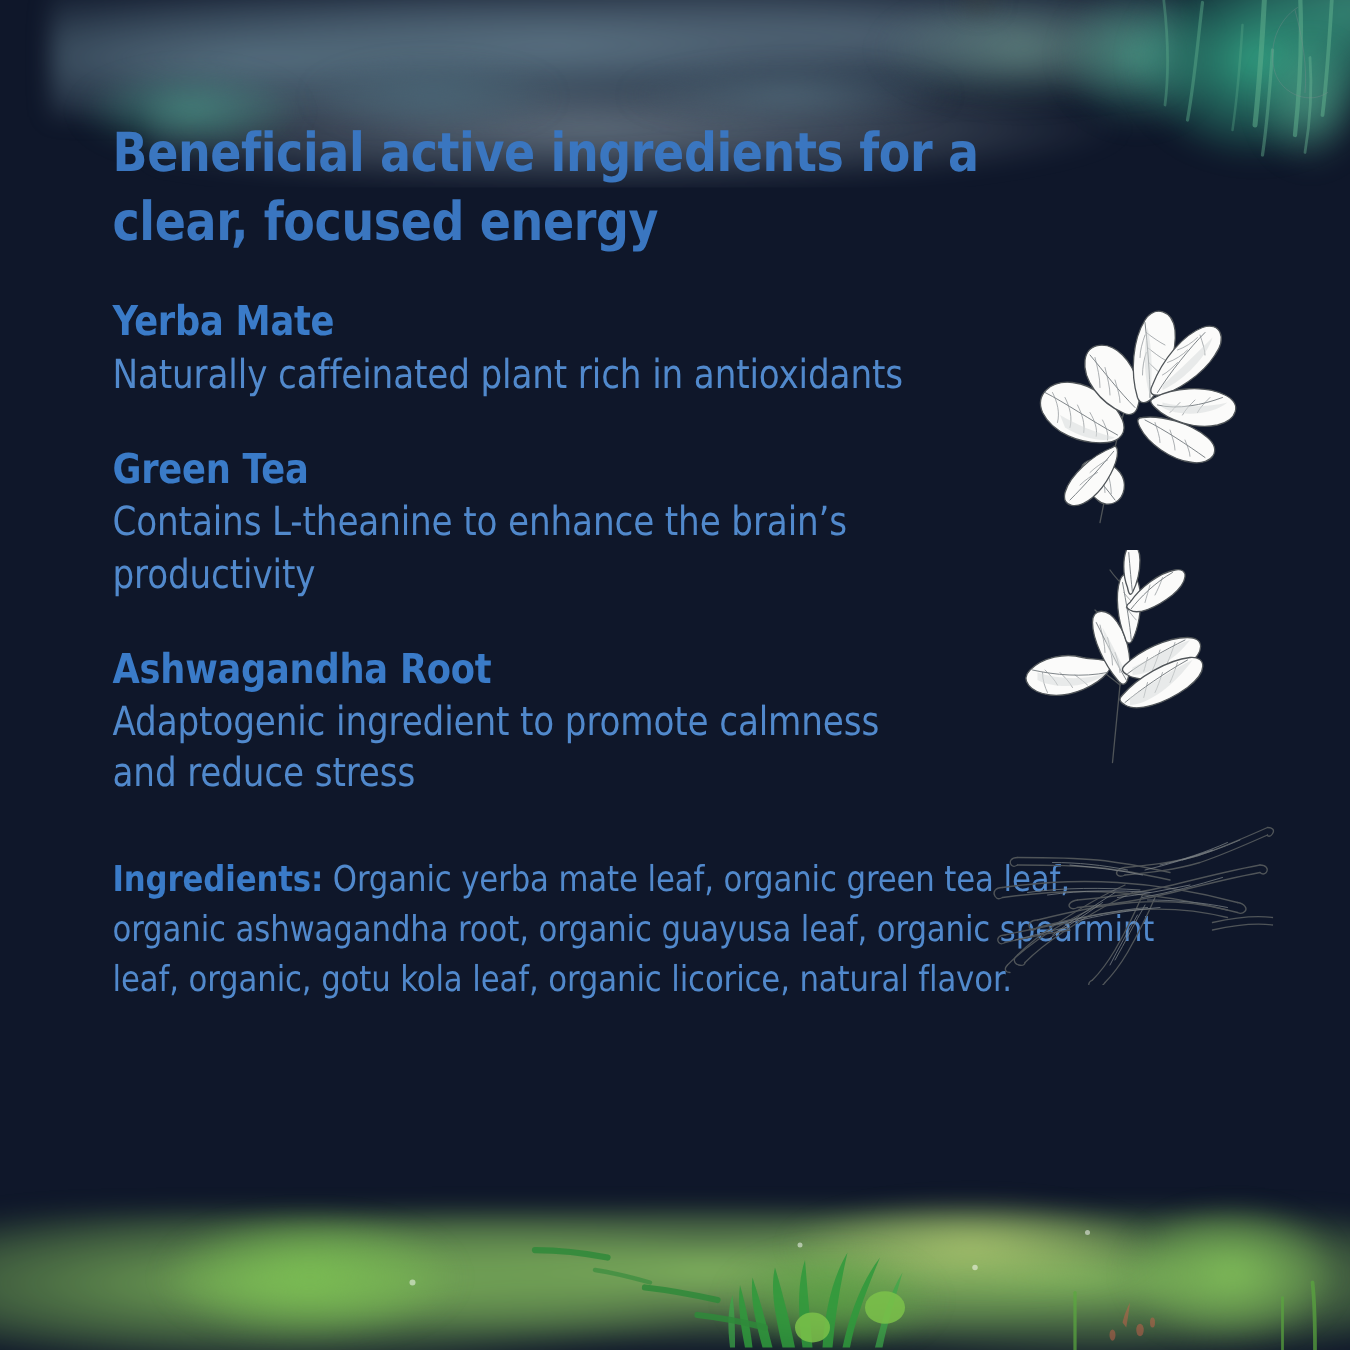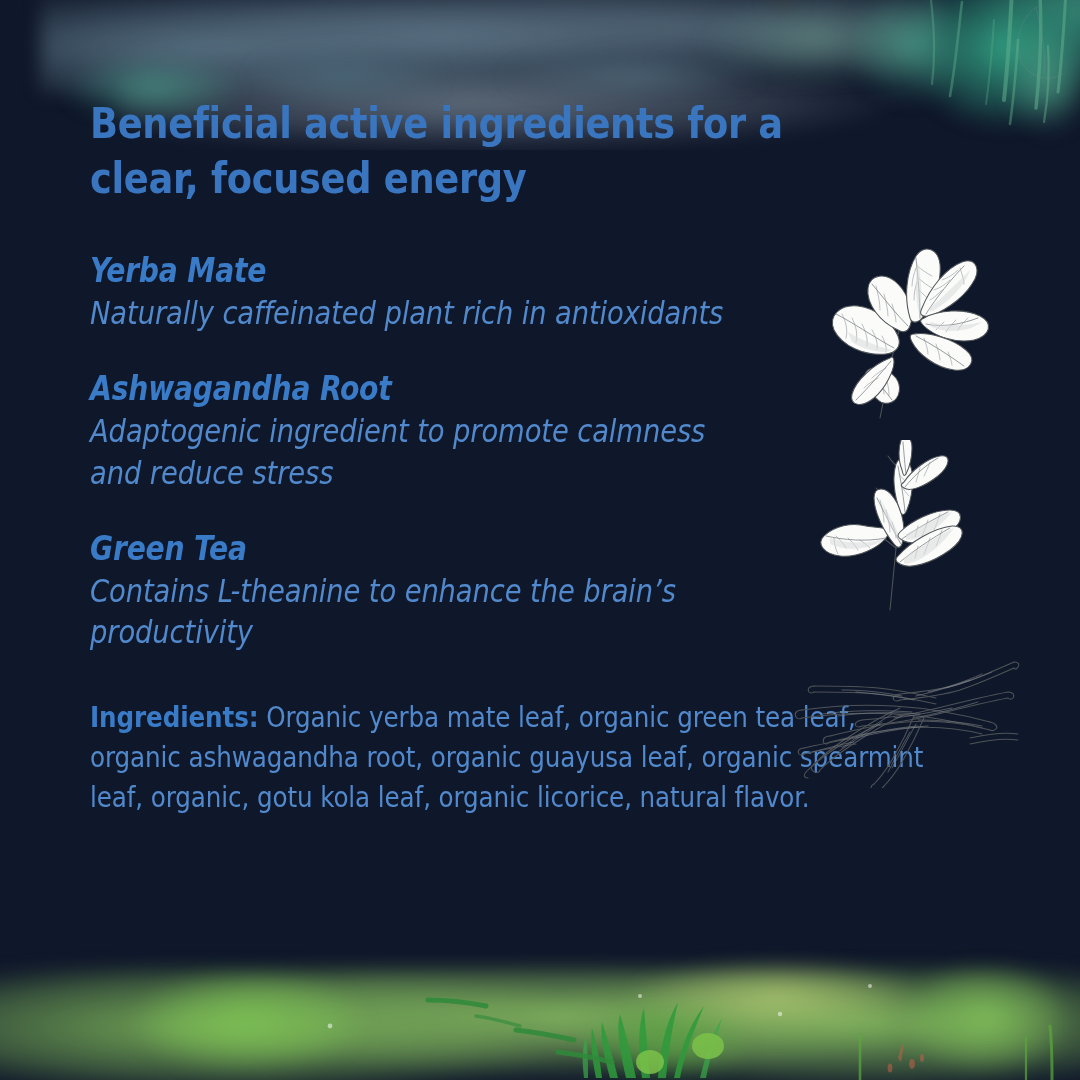--- a/index.html
+++ b/index.html
@@ -157,21 +157,21 @@
     font-family:"DejaVu Sans Condensed","Liberation Sans Narrow","Liberation Sans",sans-serif;
     font-weight:700;
     font-size:43px;
     line-height:1.27;
     letter-spacing:-0.3px;
     max-width:790px;
     transform:scaleX(0.95);
     transform-origin:left center;
   }
 
-  .blocks{ margin-top:46px;font-style:italic; }
+  .blocks{ margin-top:32px; }
 
   .block{ margin-bottom:34px; }
   .block:last-child{ margin-bottom:0; }
 
   .block-title{
     color:#3a7bc8;
     font-family:"DejaVu Sans Condensed","Liberation Sans Narrow","Liberation Sans",sans-serif;
     font-weight:700;
     font-size:33px;
     line-height:1.22;
@@ -283,27 +283,27 @@
     <h1 class="headline">Beneficial active ingredients for a clear, focused energy</h1>
 
     <div class="blocks">
 
       <div class="block">
         <div class="block-title">Yerba Mate</div>
         <div class="block-desc">Naturally caffeinated plant rich in antioxidants</div>
       </div>
 
       <div class="block">
+        <div class="block-title">Green Tea</div>
+        <div class="block-desc">Contains L-theanine to enhance the brain’s productivity</div>
+      </div>
+
+      <div class="block">
         <div class="block-title">Ashwagandha Root</div>
         <div class="block-desc">Adaptogenic ingredient to promote calmness and reduce stress</div>
-      </div>
-
-      <div class="block">
-        <div class="block-title">Green Tea</div>
-        <div class="block-desc">Contains L-theanine to enhance the brain’s productivity</div>
       </div>
 
     </div>
 
     <p class="ingredients">
       <b>Ingredients:</b>
       <span>Organic yerba mate leaf, organic green tea leaf, organic ashwagandha root, organic guayusa leaf, organic spearmint leaf, organic, gotu kola leaf, organic licorice, natural flavor.</span>
     </p>
 
   </div>

